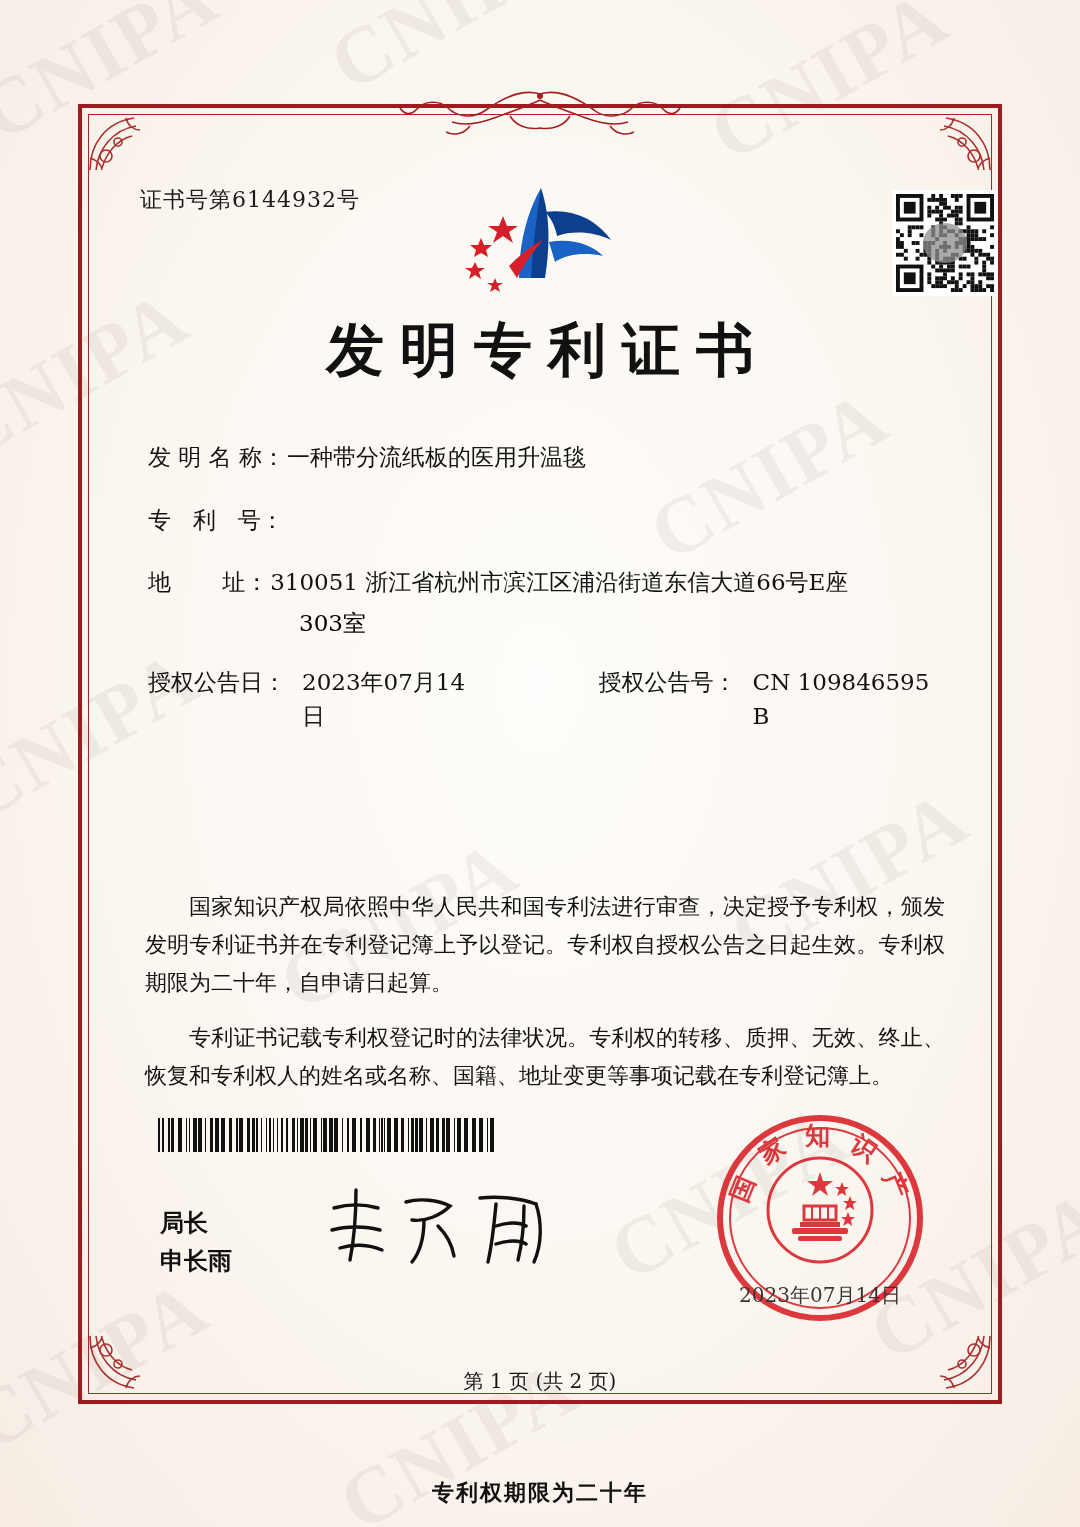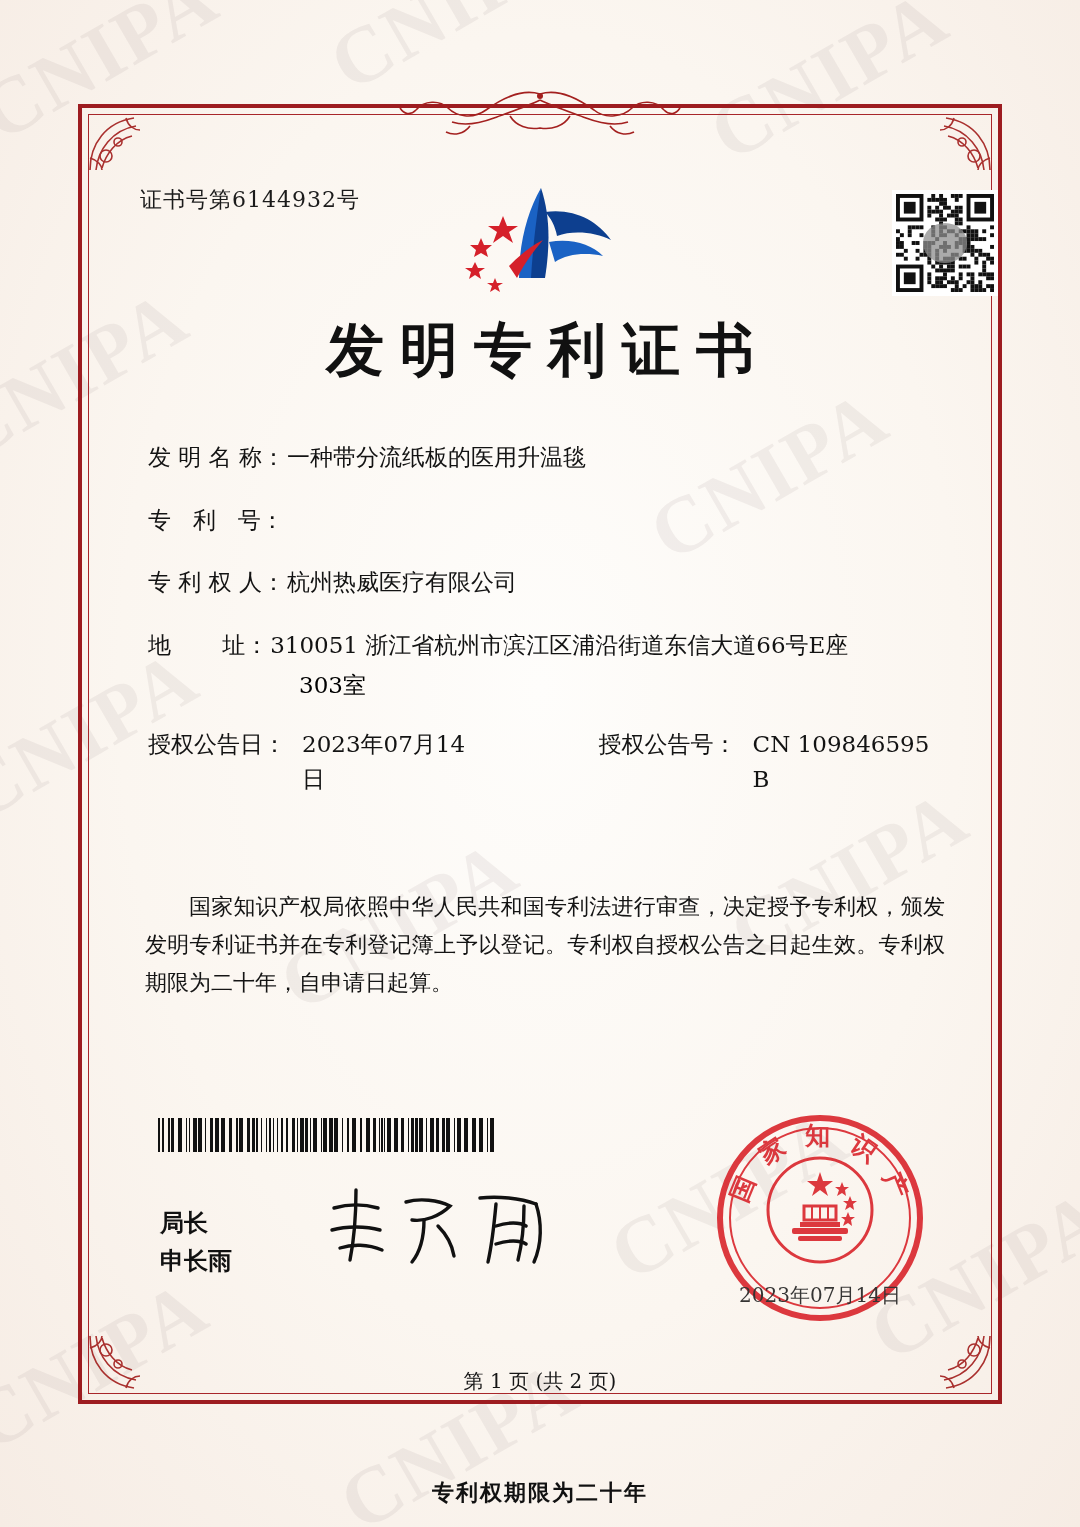--- a/index.html
+++ b/index.html
@@ -597,42 +597,39 @@
       <span class="label">发 明 名 称：</span>
       <span class="value">一种带分流纸板的医用升温毯</span>
     </div>
 
 
     <div class="row">
       <span class="label">专   利   号：</span>
     </div>
 
 
-    <div class="row">
-      <span class="label">专 利 权 人：</span>
-      <span class="value">杭州热威医疗有限公司</span>
-    </div>
 
     <div class="row">
       <span class="label">地       址：</span>
       <span class="value">310051 浙江省杭州市滨江区浦沿街道东信大道66号E座</span>
     </div>
     <div class="addr-second">303室</div>
 
     <div class="row pubrow">
       <span class="label">授权公告日：</span>
       <span>2023年07月14日</span>
       <span class="pub-gap"></span>
       <span class="label">授权公告号：</span>
       <span>CN 109846595 B</span>
     </div>
   </div>
 
   <div class="paras">
     <p>国家知识产权局依照中华人民共和国专利法进行审查，决定授予专利权，颁发发明专利证书并在专利登记簿上予以登记。专利权自授权公告之日起生效。专利权期限为二十年，自申请日起算。</p>
+    <p>专利证书记载专利权登记时的法律状况。专利权的转移、质押、无效、终止、恢复和专利权人的姓名或名称、国籍、地址变更等事项记载在专利登记簿上。</p>
   </div>
 
   <div class="barcode" id="barcode">
       <i style="width: 2px; margin-right: 2px;"></i>
       <i style="width: 2px; margin-right: 4px;"></i>
       <i style="width: 2px; margin-right: 1px;"></i>
       <i style="width: 3px; margin-right: 4px;"></i>
       <i style="width: 4px; margin-right: 4px;"></i>
       <i style="width: 1px; margin-right: 2px;"></i>
       <i style="width: 1px; margin-right: 3px;"></i>

